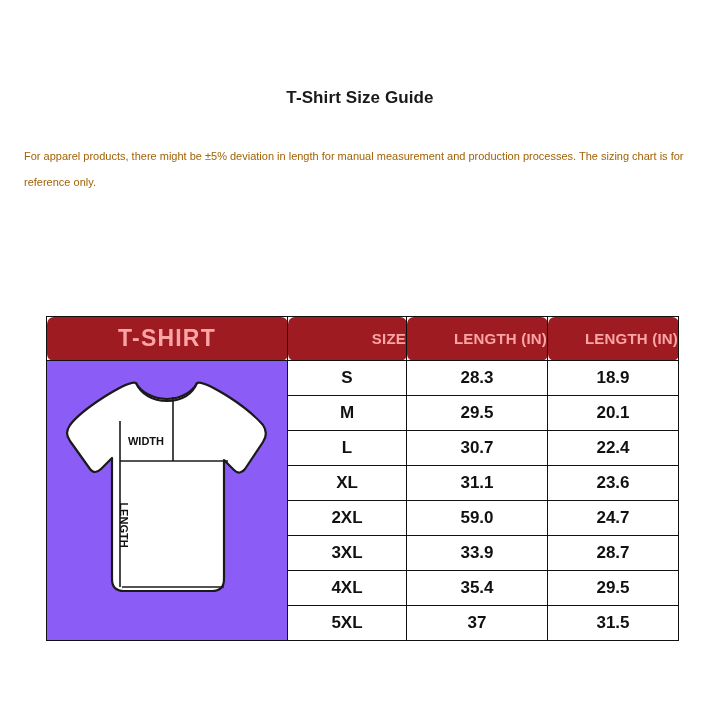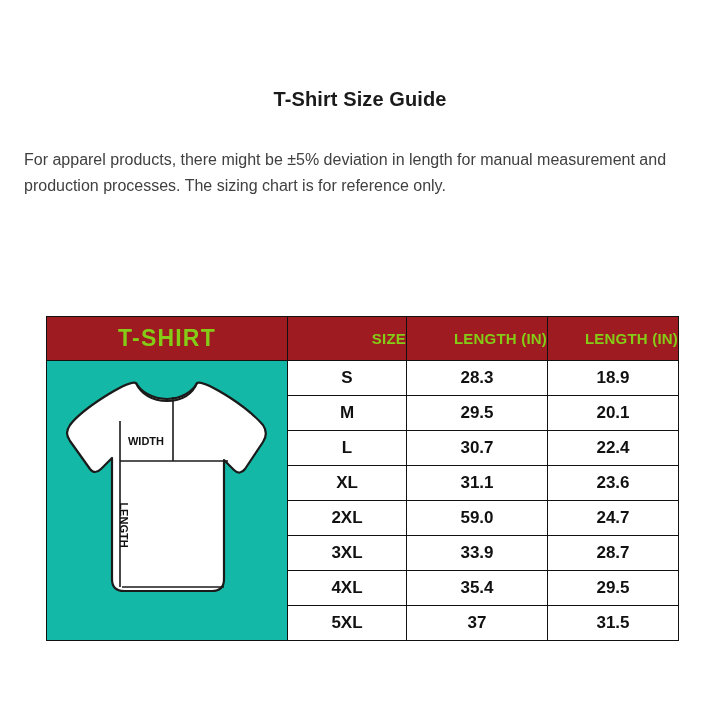--- a/index.html
+++ b/index.html
@@ -15,33 +15,33 @@
     overflow: hidden;
   }
   .page {
     position: relative;
     width: 720px;
     height: 720px;
     box-sizing: border-box;
   }
   .title {
     text-align: center;
-    font-size: 20px;
+    font-size: 17px;
     font-weight: bold;
     color: #1a1a1a;
     margin: 0;
     padding-top: 88px;
     letter-spacing: 0.1px;
   }
   .intro {
     margin: 0;
     padding: 36px 24px 0 24px;
-    font-size: 16px;
+    font-size: 11px;
     line-height: 25.5px;
-    color: #404040;
+    color: #a16207;
     font-weight: 400;
   }
   .intro p {
     margin: 0;
   }
   .table-wrap {
     position: absolute;
     left: 46px;
     top: 316px;
     width: 628px;
@@ -53,43 +53,44 @@
   }
   table.size-table td,
   table.size-table th {
     border: 1.5px solid #111111;
     padding: 0;
     text-align: center;
     vertical-align: middle;
   }
   .hdr-red {
     background: #9e1b22;
-    color: #84cc16;
+    color: #fca5a5;
     font-weight: bold;
+    border-radius: 7px;
   }
   .hdr-red.brand {
     font-size: 23px;
     letter-spacing: 1.2px;
     height: 43px;
   }
   .hdr-red.col {
     font-size: 15px;
     height: 43px;
     letter-spacing: 0.2px;
     text-align: right;
   }
   .cell {
     font-size: 17px;
     font-weight: bold;
     height: 34px;
     color: #111111;
     background: #ffffff;
   }
   .img-cell {
-    background: #14b8a6;
+    background: #8b5cf6;
     padding: 0;
   }
   .shirt-box {
     position: relative;
     width: 100%;
     height: 100%;
     min-height: 272px;
     display: block;
   }
   .shirt-svg {

